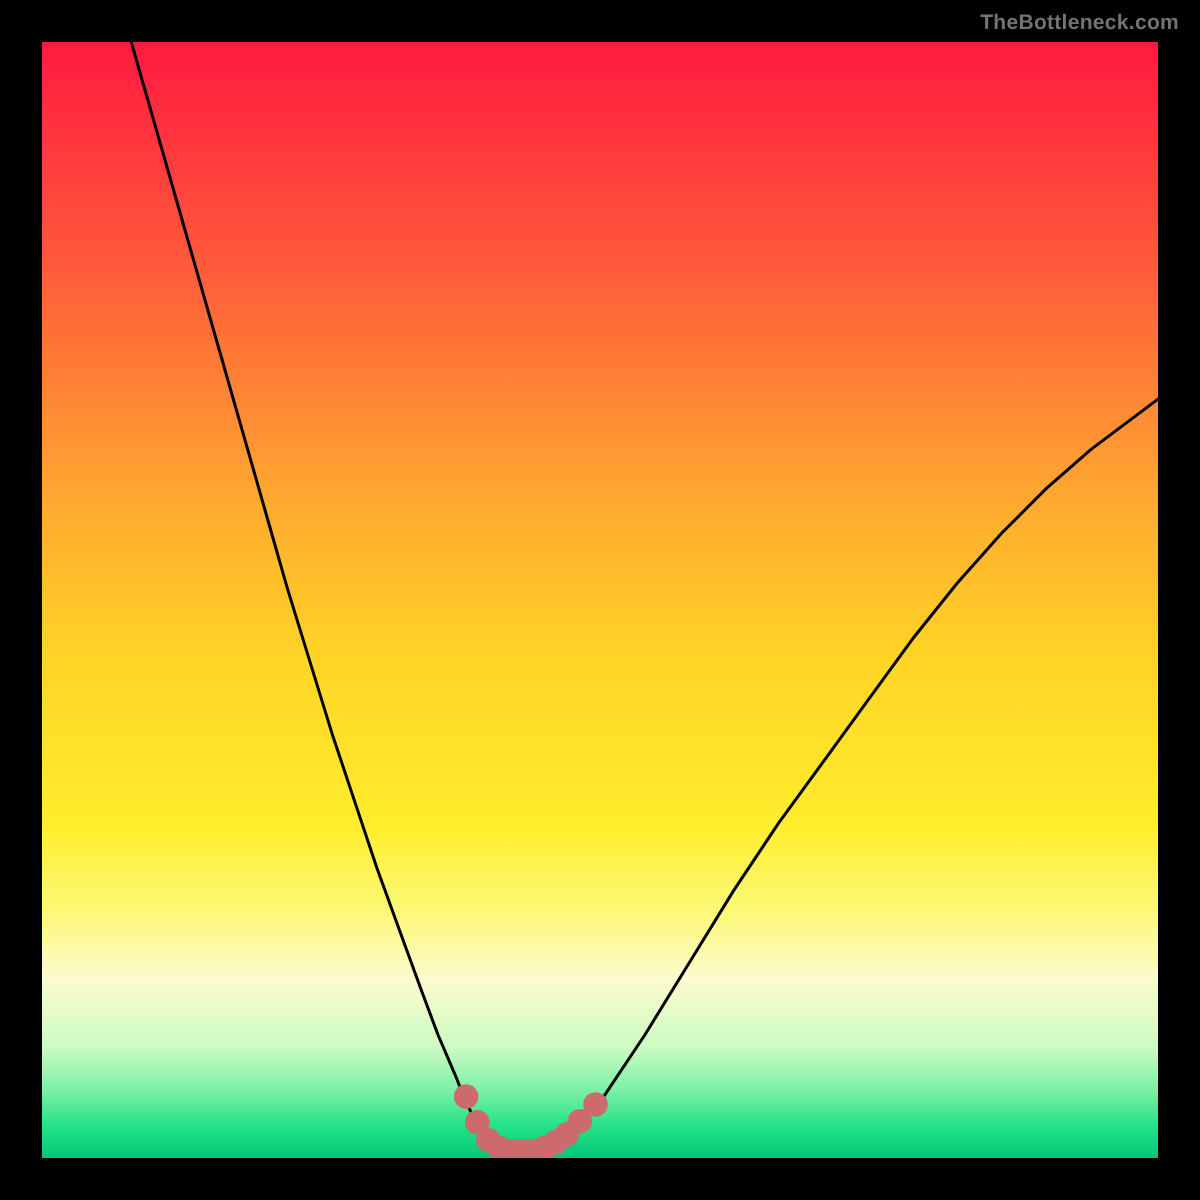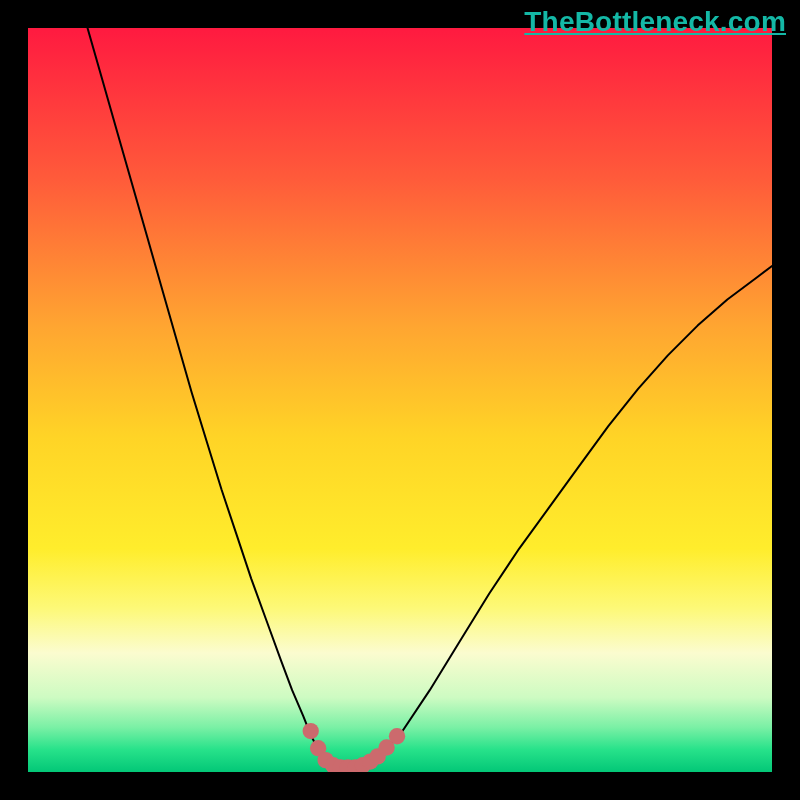--- a/index.html
+++ b/index.html
@@ -14,27 +14,26 @@
   .stage {
     position: relative;
     width: 800px;
     height: 800px;
     background: #000;
   }
   .watermark {
     position: absolute;
     top: 6px;
     right: 14px;
-    color: #14b8a6;
-    font-size: 28px;
+    color: #737373;
+    font-size: 14px;
     font-weight: 600;
     letter-spacing: 0.2px;
     user-select: none;
     z-index: 10;
-    text-decoration: underline;
   }
   .plot {
     position: absolute;
     left: 28px;
     top: 28px;
     width: 744px;
     height: 744px;
     overflow: hidden;
   }
   svg {

